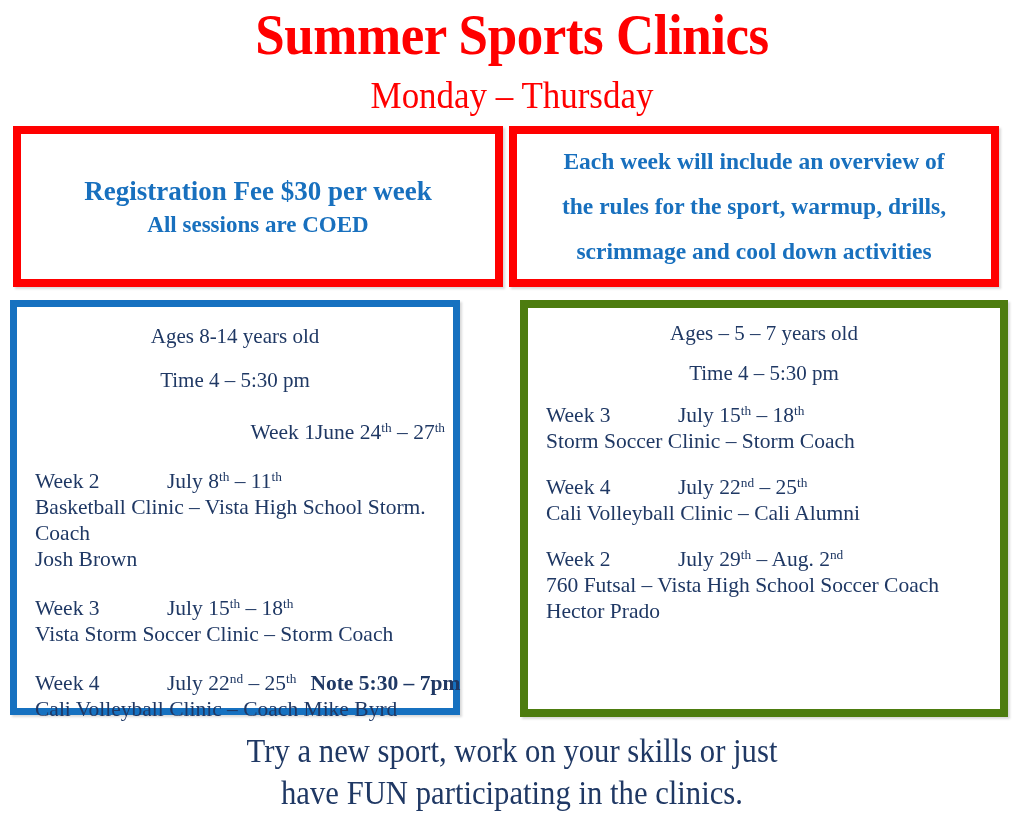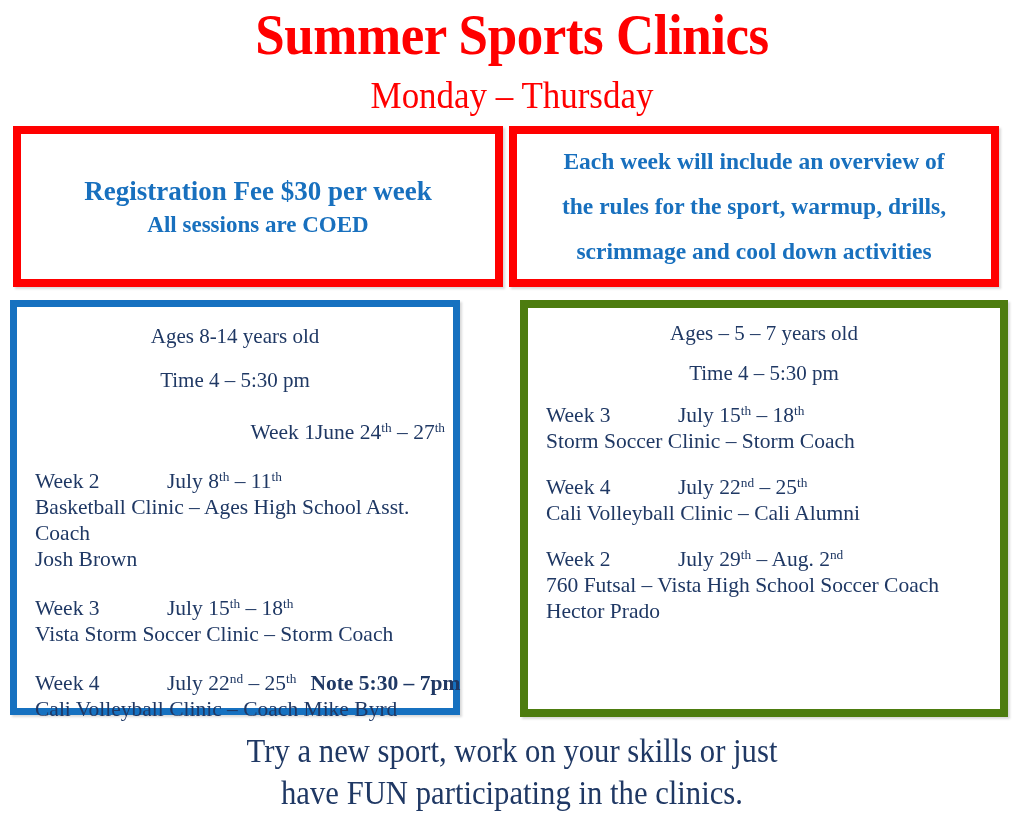--- a/index.html
+++ b/index.html
@@ -201,21 +201,21 @@
 <div class="schedule-box" id="schedule-box-older">
   <div class="sched-inner">
     <div class="sched-head ages">Ages 8-14 years old</div>
     <div class="sched-head time">Time 4 – 5:30 pm</div>
     <div id="weeks-older">
         <div class="week-block">
           <div class="week-line"><span class="week-label">Week 1</span><span class="week-dates">June 24<sup>th</sup> – 27<sup>th</sup></span></div>
         </div>
         <div class="week-block">
           <div class="week-line"><span class="week-label">Week 2</span><span class="week-dates">July 8<sup>th</sup> – 11<sup>th</sup></span></div>
-          <div class="detail-line">Basketball Clinic – Ages High School  Asst. Coach</div>
+          <div class="detail-line">Basketball Clinic – Vista High School  Storm. Coach</div>
           <div class="detail-line">Josh Brown</div>
         </div>
         <div class="week-block">
           <div class="week-line"><span class="week-label">Week 3</span><span class="week-dates">July 15<sup>th</sup> – 18<sup>th</sup></span></div>
           <div class="detail-line">Vista Storm Soccer Clinic – Storm Coach</div>
         </div>
         <div class="week-block">
           <div class="week-line"><span class="week-label">Week 4</span><span class="week-dates">July 22<sup>nd</sup> – 25<sup>th</sup></span><span class="week-note">Note 5:30 – 7pm</span></div>
           <div class="detail-line">Cali Volleyball Clinic – Coach Mike Byrd</div>
         </div>

